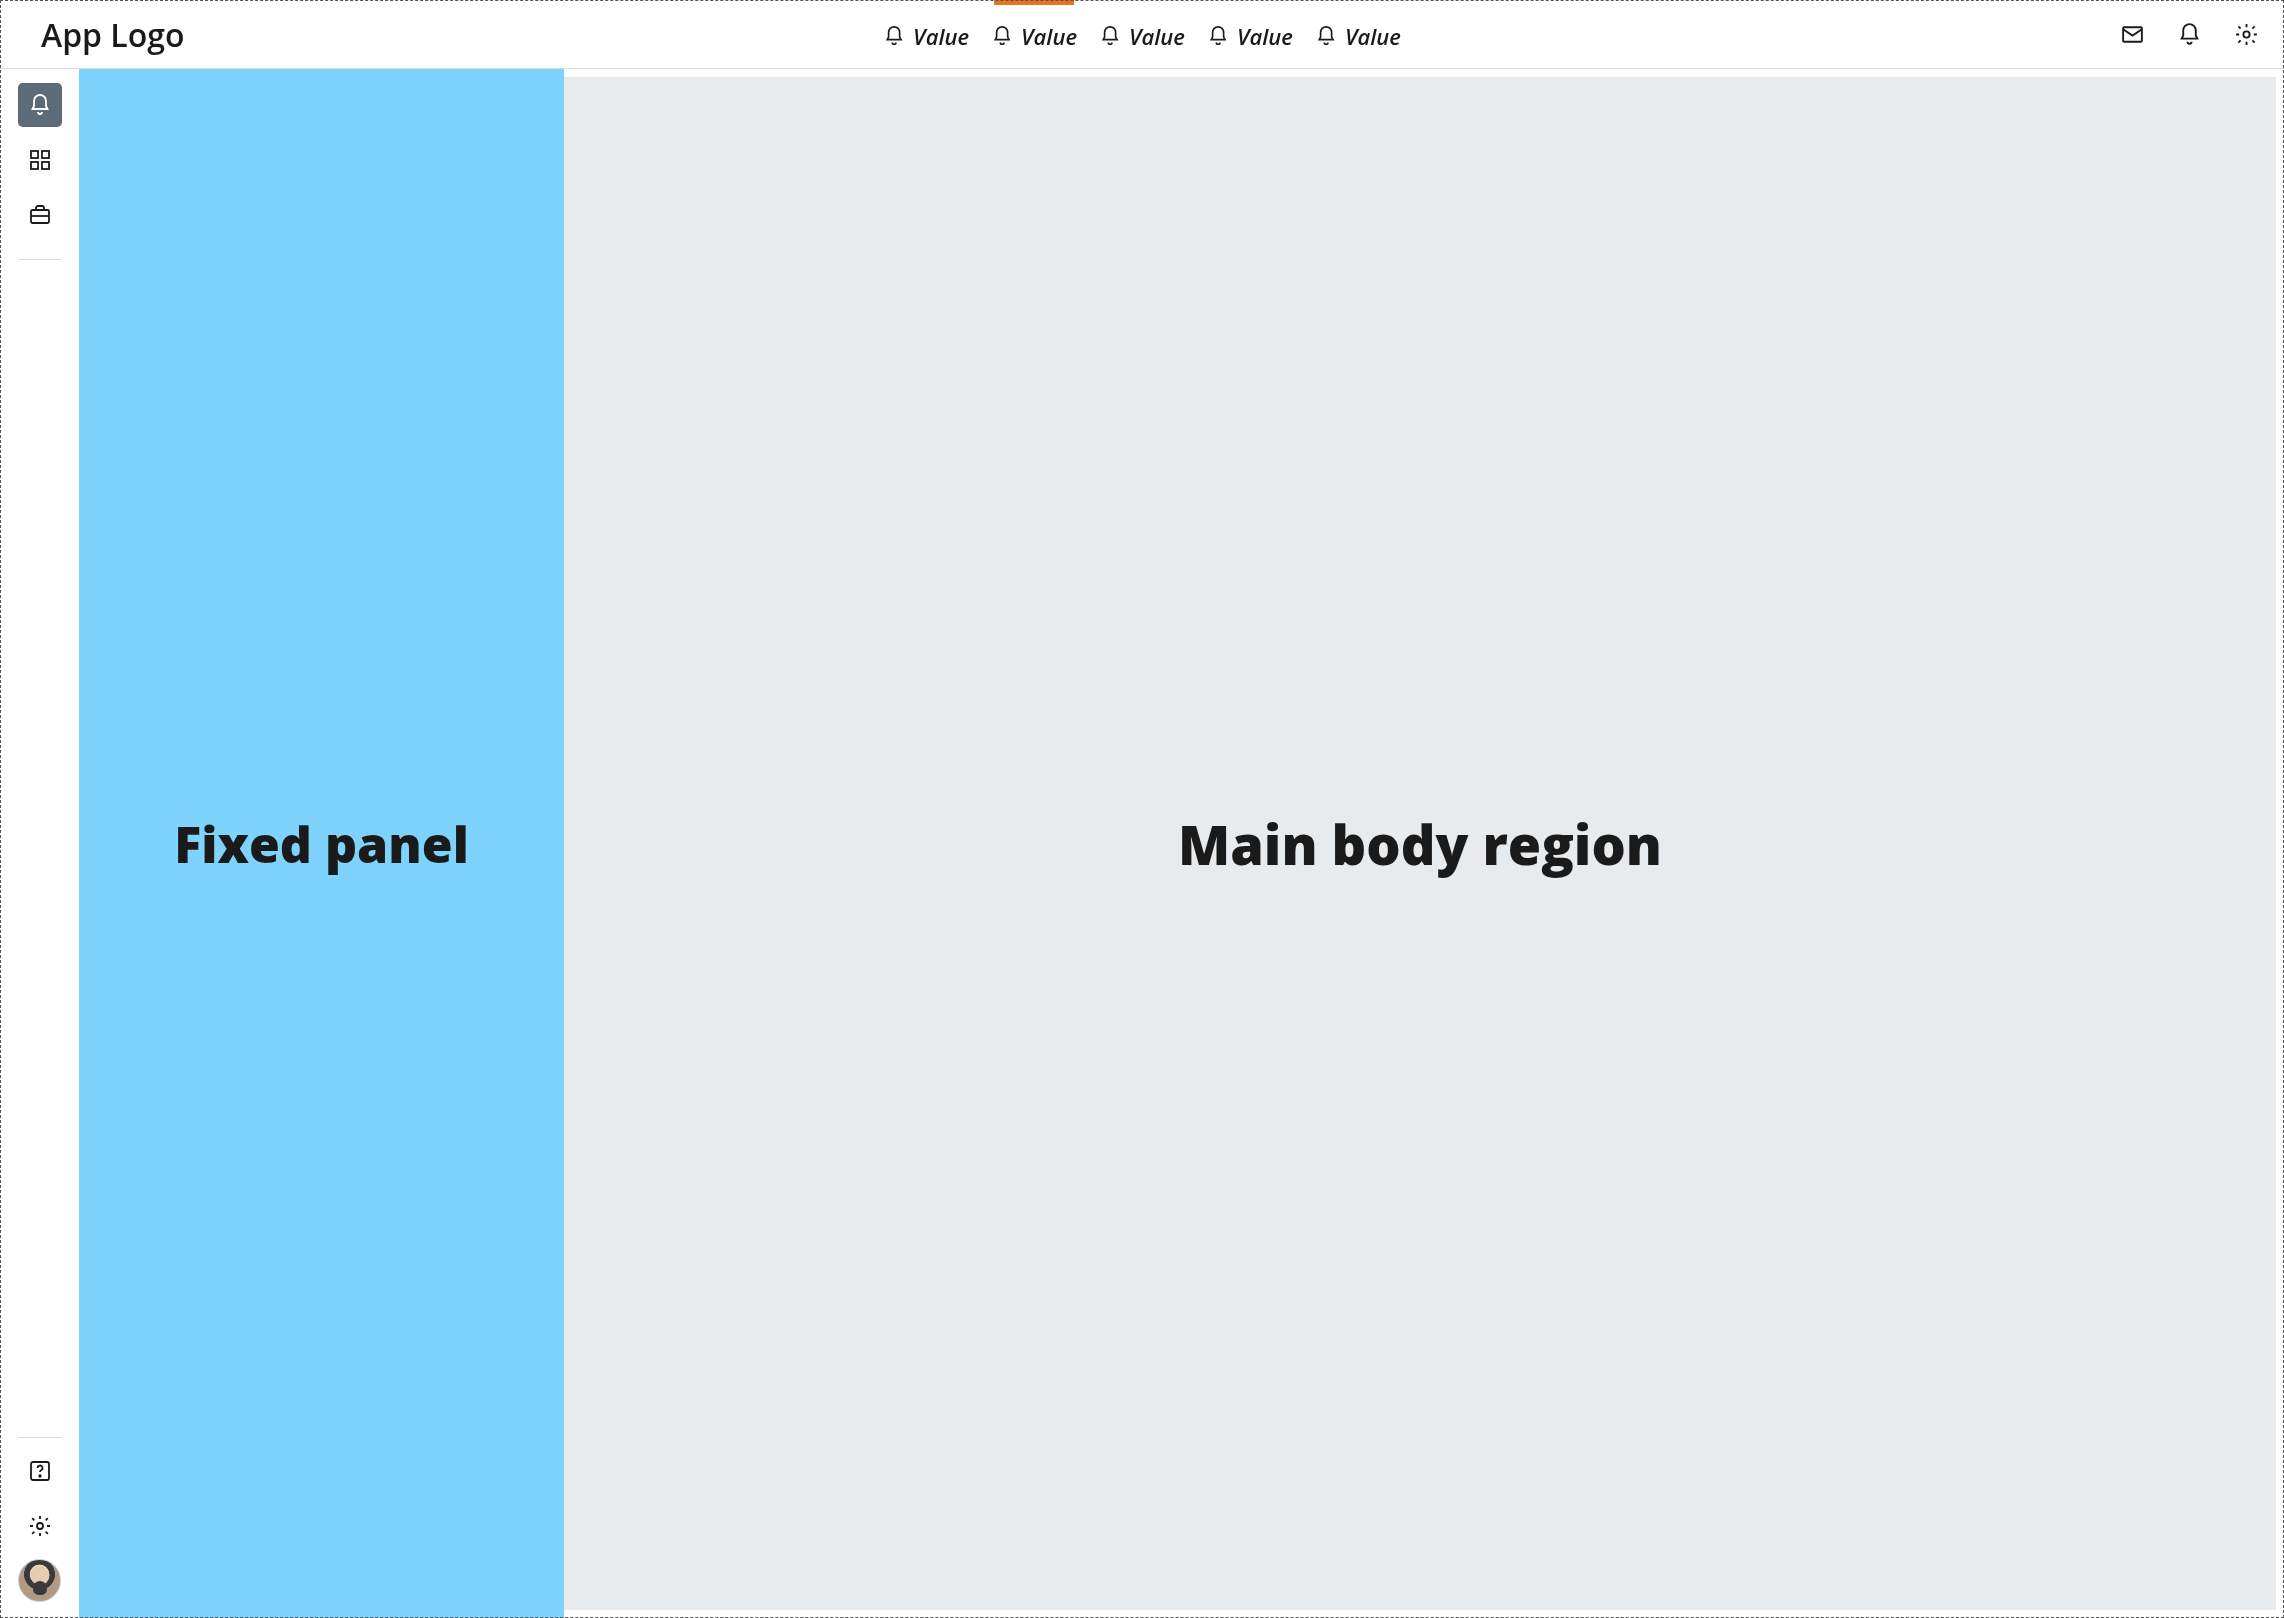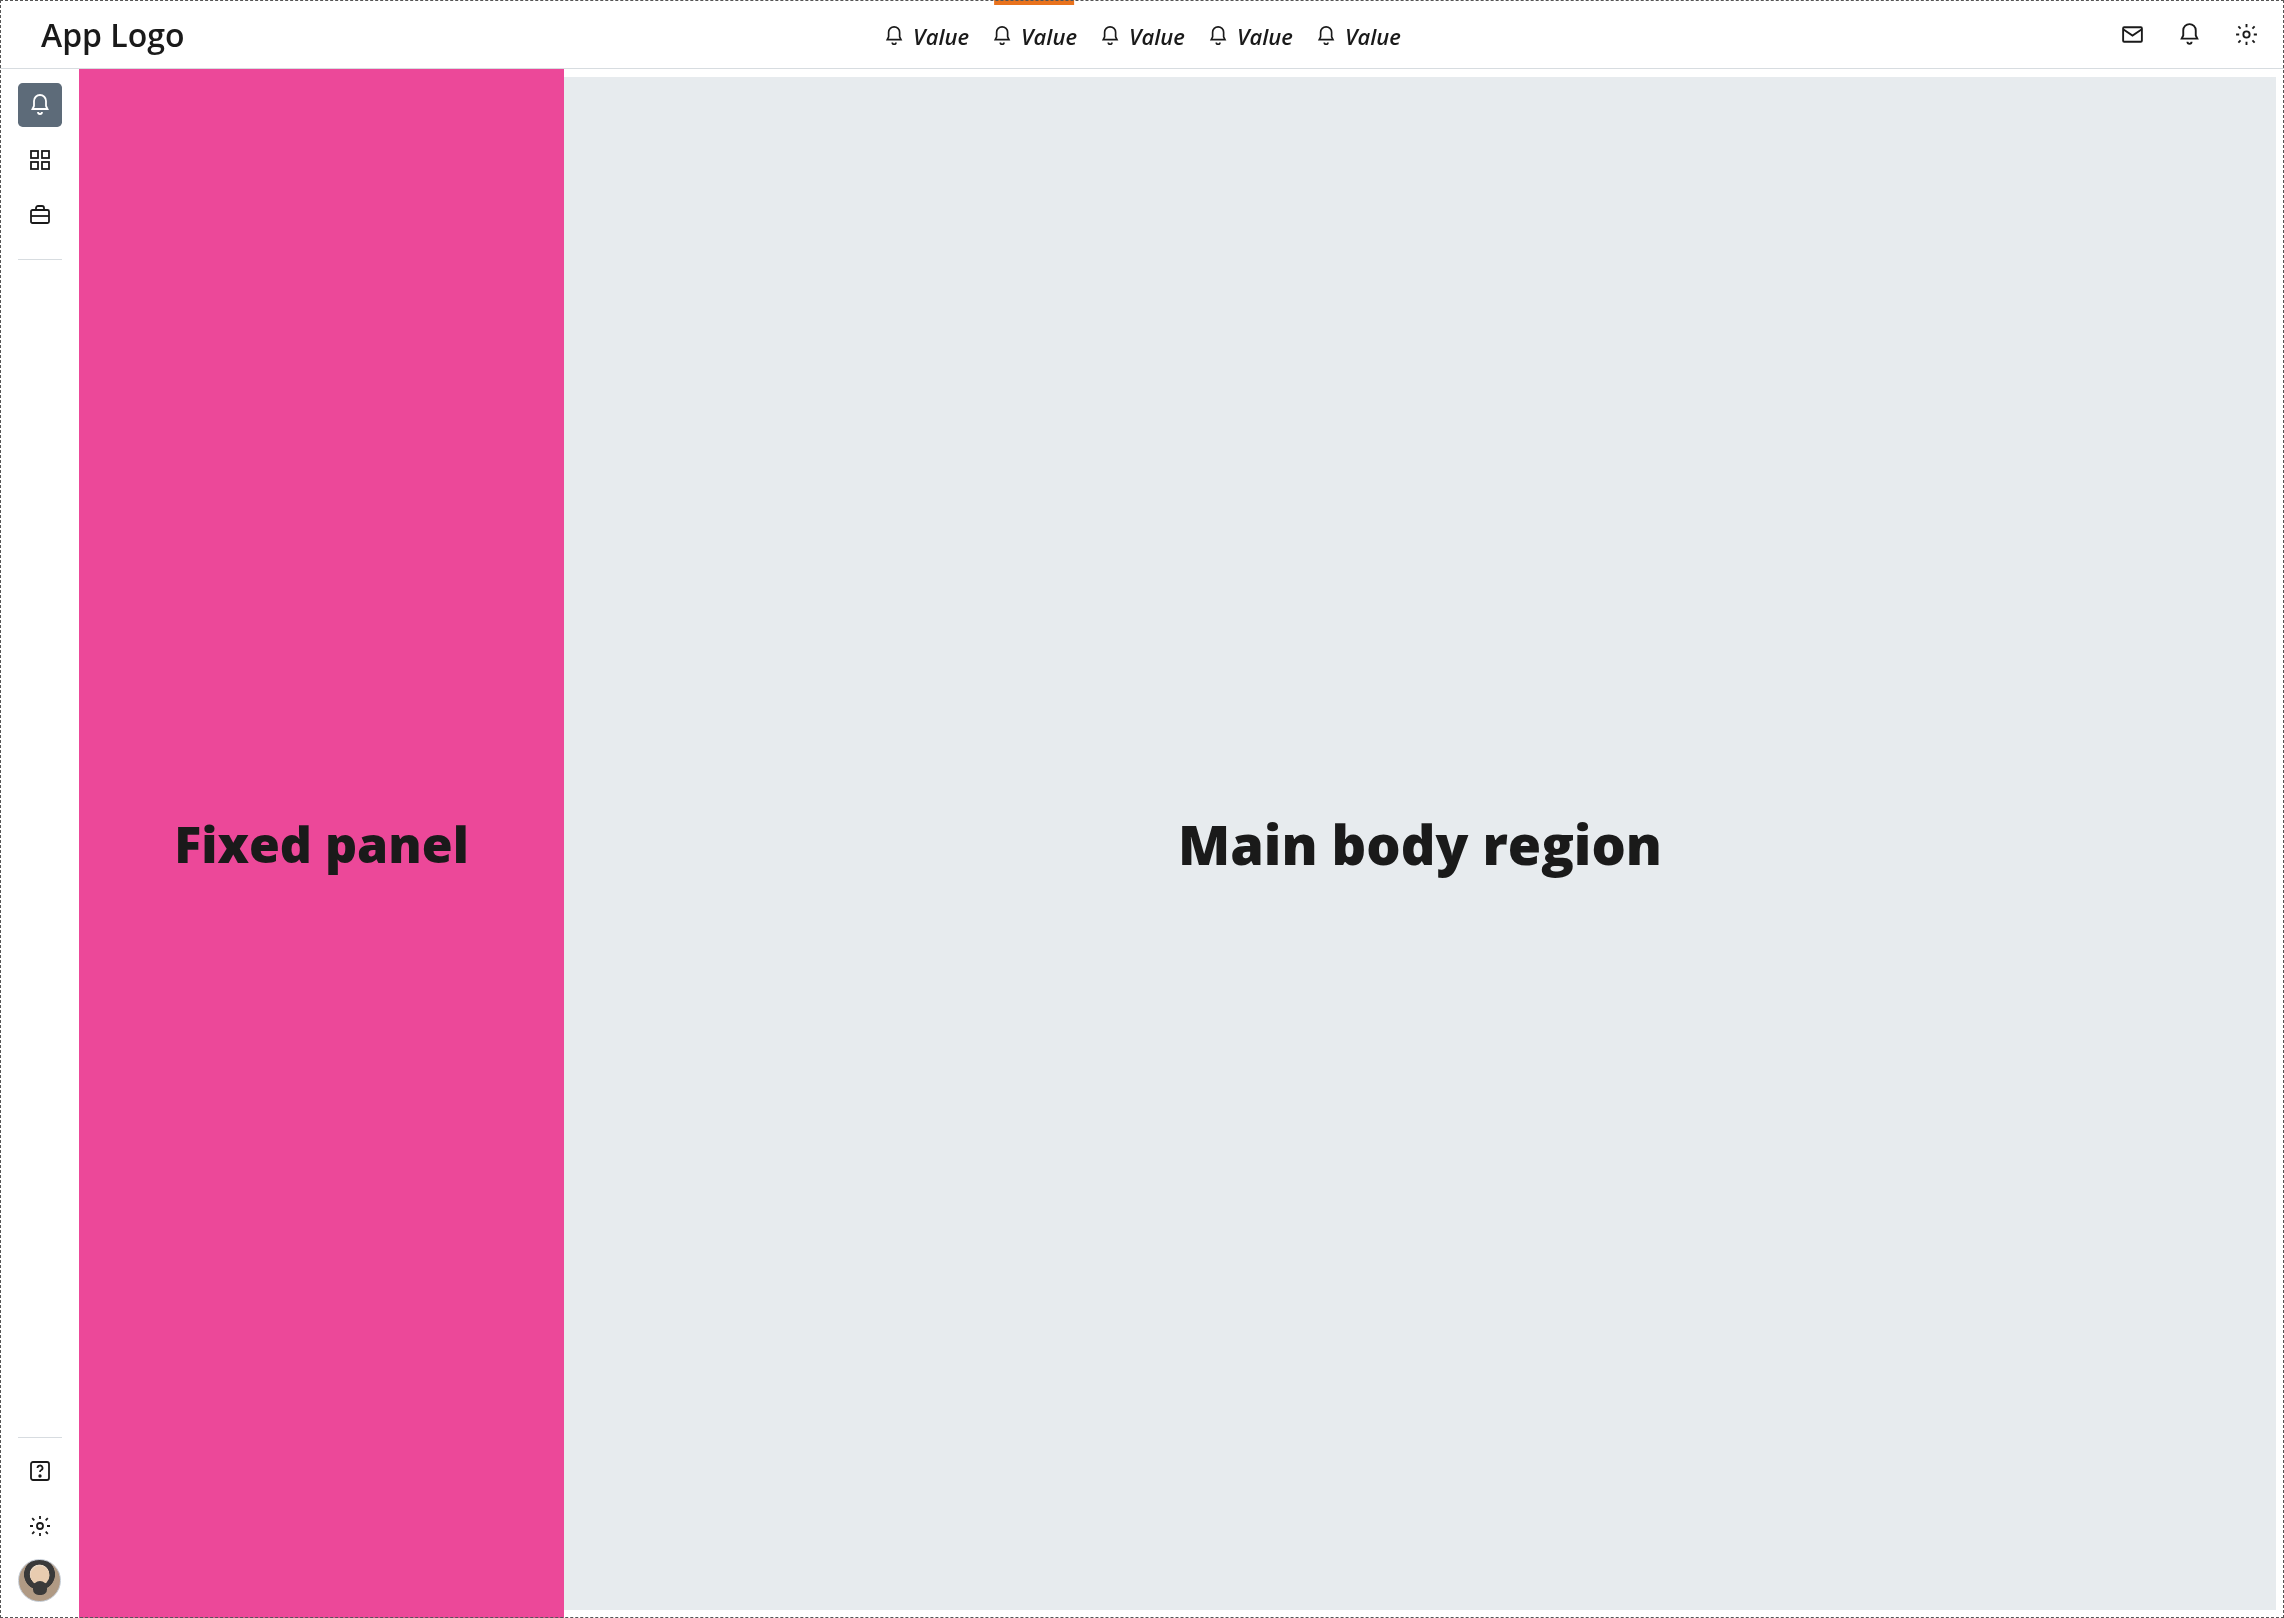--- a/index.html
+++ b/index.html
@@ -162,21 +162,21 @@
       content:"";
       position:absolute;
       top:20.5px; left:50%; transform:translateX(-50%);
       width:14px; height:14px;
       background:#3a3a3a;
       border-radius:50% 50% 40% 40%;
     }
     
     .fixed-panel {
       width: 485px;
-      background: #ec4899;
+      background: #7dd3fc;
       display: flex;
       align-items: center;
       justify-content: center;
     }
     .fixed-panel h2 {
       font-size: 50px;
       font-weight: 800;
       color: #1a1a1a;
     }
     

